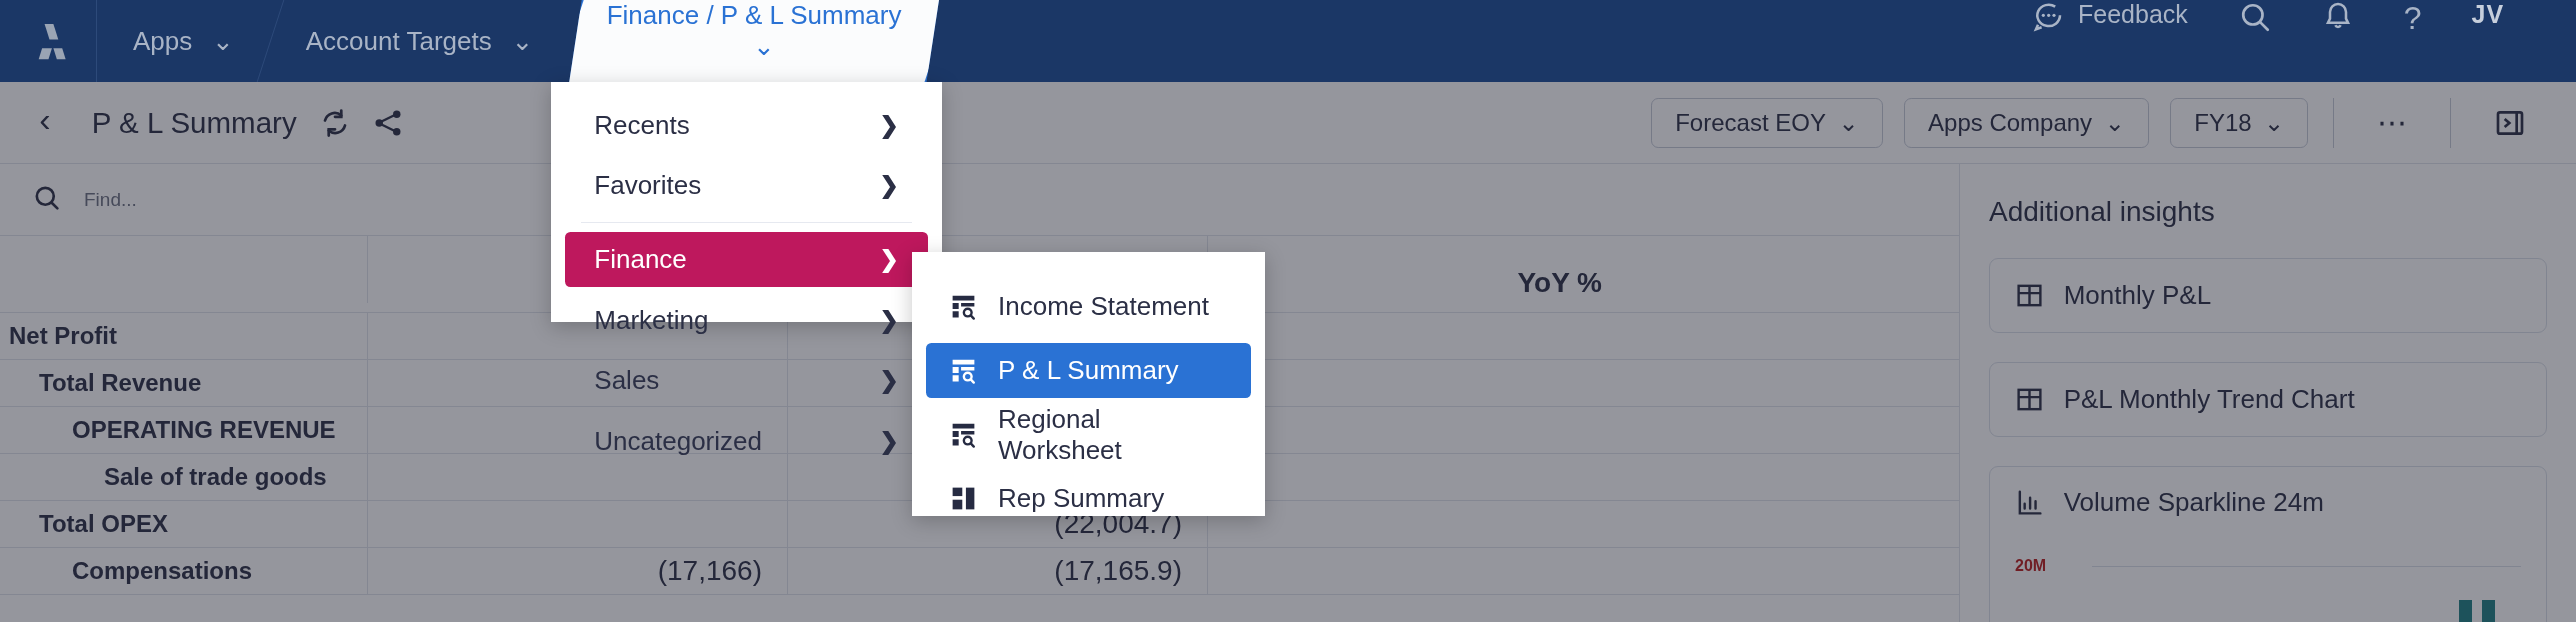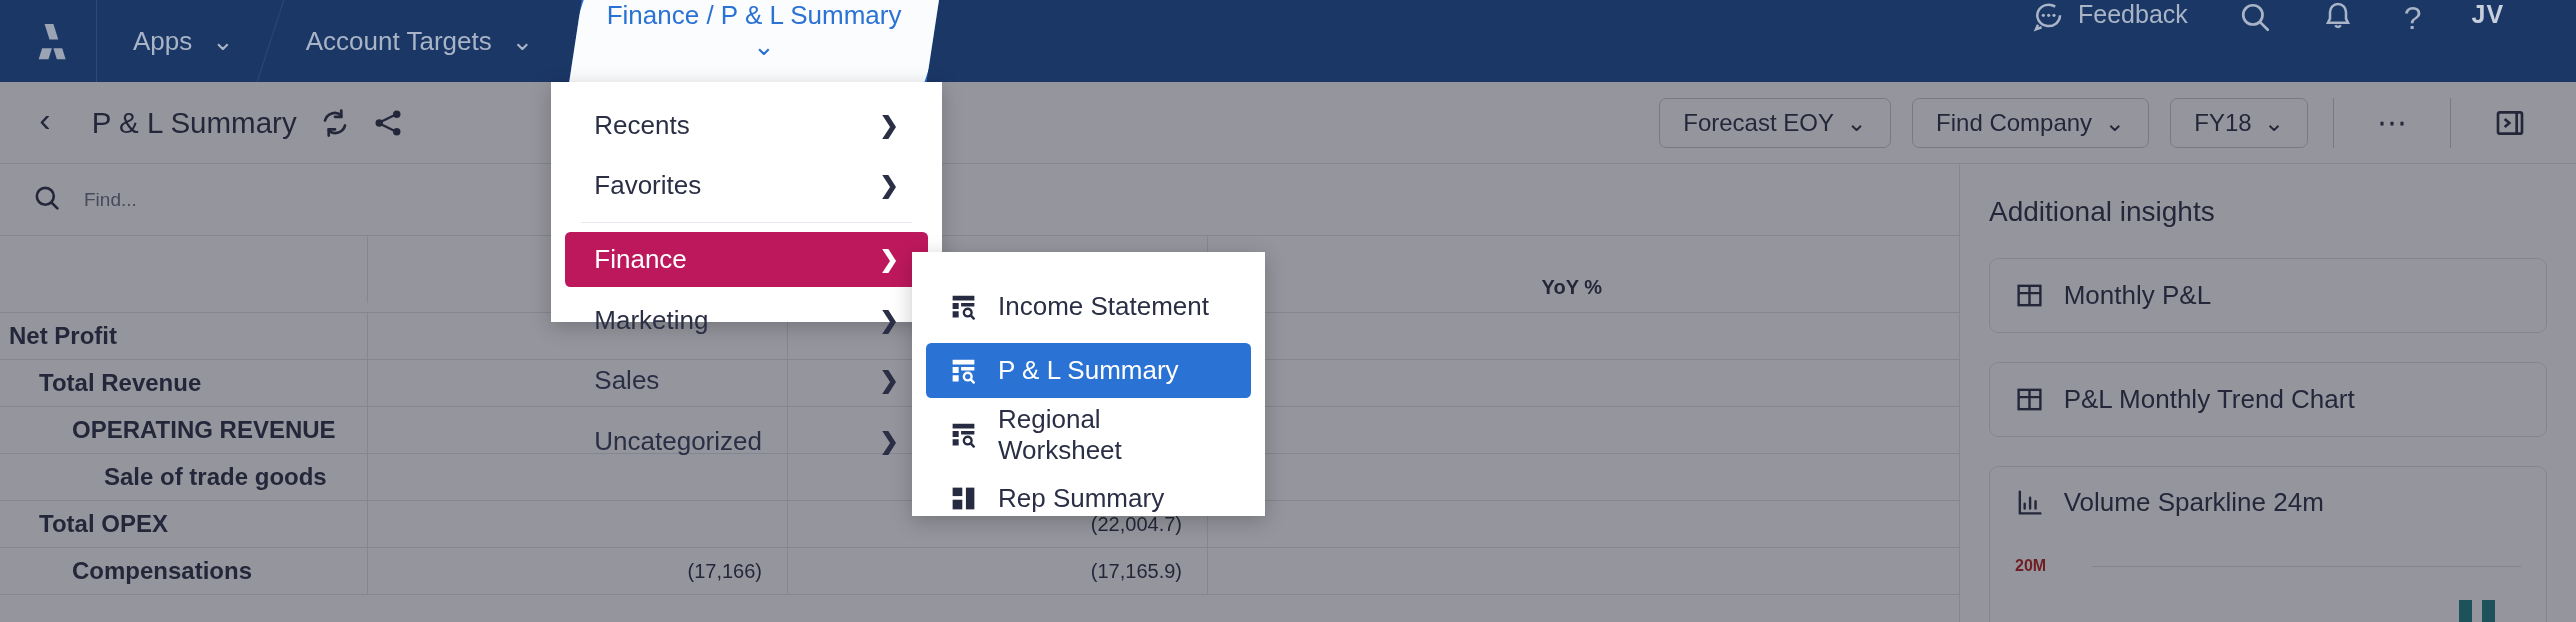--- a/index.html
+++ b/index.html
@@ -107,21 +107,21 @@
     display: flex; align-items: center; gap: 23px;
     color: #6b7080; font-size: 19px;
   }
   .find-right { margin-left: auto; display: flex; align-items: center; gap: 52px; padding-right: 27px;}
 
   
   .tbl { width: 1959px; }
   .tbl-row { display: flex; height: 47px; border-bottom: 0.9px solid #dfe3ea; align-items: center; }
   .tbl-head { height: 77px; border-bottom: 0.9px solid #dfe3ea; align-items: flex-end; padding-bottom: 9px; }
   .c-label { width: 367px; font-size: 24px; color:#2b2f45; font-weight: bold; padding-left: 9px;}
-  .c-num { width: 420px; text-align: right; font-size: 20px; color:#2b2f45; padding-right: 25px;
+  .c-num { width: 420px; text-align: right; font-size: 28px; color:#2b2f45; padding-right: 25px;
            border-left: 0.9px solid #dfe3ea; height:100%; display:flex; align-items:center; justify-content:flex-end;}
   .tbl-head .c-num { font-weight: bold; align-items: flex-end; padding-bottom: 3.6px; }
   .tbl-head .c-label { border:none; }
   .ind0 { padding-left: 9px; }
   .ind1 { padding-left: 39px; }
   .ind2 { padding-left: 72px; }
   .ind3 { padding-left: 104px; }
 
   
   .rpanel {
@@ -202,21 +202,21 @@
           <path d="M6.8 10.8 17 5.8M6.8 13.2 17 18.2" stroke="#2b2f45" stroke-width="2"></path>
         </svg>
       </span>
 
       <div class="head-right">
         <div class="pill">
           <span>Forecast EOY</span>
           <span>⌄</span>
         </div>
         <div class="pill">
-          <span>Find Company</span>
+          <span>Apps Company</span>
           <span>⌄</span>
         </div>
         <div class="pill">
           <span>FY18</span>
           <span>⌄</span>
         </div>
         <div class="vdiv"></div>
         <div class="icon-btn-plain">⋯</div>
         <div class="vdiv"></div>
         <div class="icon-btn-plain">

